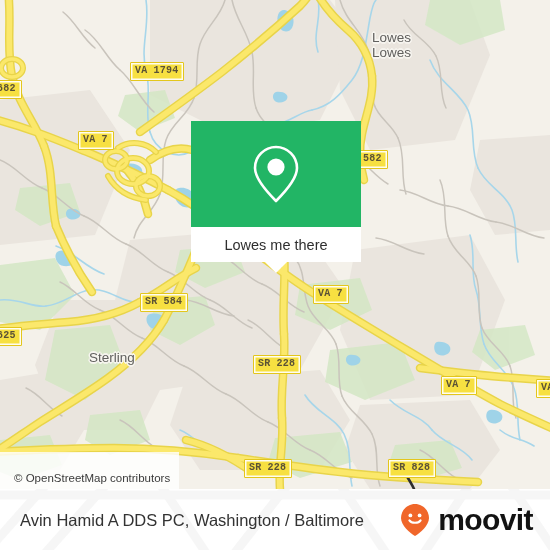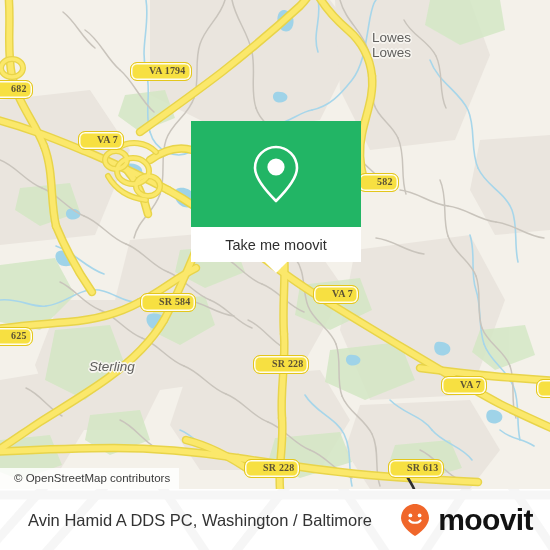--- a/index.html
+++ b/index.html
@@ -13,29 +13,29 @@
   
   #map{position:absolute;left:0;top:0;width:550px;height:489px;overflow:hidden;background:#f4f1ea;}
   #map svg{position:absolute;left:0;top:0;display:block;}
 
   
   .shield{
     position:absolute;
     background:#f7e041;
     border:1px solid #e3c61c;
     box-shadow:inset 0 0 0 1.5px #fffdf0;
-    border-radius:7px;
+    border-radius:1px;
     color:#5b5236;
     font-size:10px;
     font-weight:bold;
     letter-spacing:.2px;
     line-height:1;
-    padding:3px 5px 4px 18px;
+    padding:3px 5px 4px 4px;
     white-space:nowrap;
-    font-family:Liberation Serif, serif;
+    font-family:Liberation Mono, monospace;
   }
 
   
   .place{
     position:absolute;
     color:#61605e;
     font-size:13.5px;
     white-space:nowrap;
     text-shadow:
       -1.6px 0 #f7f5f0, 1.6px 0 #f7f5f0, 0 -1.6px #f7f5f0, 0 1.6px #f7f5f0,
@@ -43,21 +43,21 @@
     font-family:"Liberation Sans", sans-serif;
   }
   .place.two-line{text-align:center;line-height:1.12;}
 
   
   #attrib{
     position:absolute;left:0;bottom:0;
     background:rgba(255,255,255,.82);
     color:#3a3a3a;
     font-size:11.5px;
-    padding:4px 9px 5px 14px;
+    padding:20px 9px 5px 14px;
     white-space:nowrap;
     font-family:"Liberation Sans", sans-serif;
   }
 
   
   #popup{position:absolute;left:191px;top:121px;width:170px;}
   #popup-head{
     height:106px;width:170px;
     background:#22b565;
     display:flex;align-items:center;justify-content:center;
@@ -77,21 +77,21 @@
     border-top:11px solid #fff;
   }
 
   
   #footer{
     position:absolute;left:0;top:489px;width:550px;height:61px;
     background:#ffffff;overflow:hidden;
   }
   #footer-wm{position:absolute;left:0;top:0;width:550px;height:61px;opacity:.5;}
   #footer-title{
-    position:absolute;left:28px;top:50%;transform:translateY(-50%);
+    position:absolute;left:20px;top:50%;transform:translateY(-50%);
     color:#333333;font-size:16.5px;white-space:nowrap;
     font-family:"Liberation Sans", sans-serif;
   }
   #footer-logo{
     position:absolute;right:17px;top:50%;transform:translateY(-50%);
     display:flex;align-items:center;gap:8px;
   }
   #moovit-word{
     color:#121212;font-size:30px;font-weight:bold;letter-spacing:-.6px;
     line-height:1;font-family:"Liberation Sans", sans-serif;
@@ -314,47 +314,47 @@
 
         <path d="M403,470 C408,478 412,484 414,489" fill="none" stroke="#2e2e2e" stroke-width="2.6" stroke-linecap="round"></path>
 
       </g>
     </svg>
 
     <div class="place two-line" style="left:372px;top:30px;">
       <div>Lowes</div>
       <div>Lowes</div>
     </div>
-    <div class="place" style="left:89px;top:359px;font-style:italic;">Sterling</div>
+    <div class="place" style="left:89px;top:350px;">Sterling</div>
 
     <div class="shield" style="left:-8px;top:80px;">682</div>
     <div class="shield" style="left:130px;top:62px;">VA 1794</div>
     <div class="shield" style="left:78px;top:131px;">VA 7</div>
-    <div class="shield" style="left:358px;top:150px;margin-top:23px;">582</div>
+    <div class="shield" style="left:358px;top:150px;">582</div>
     <div class="shield" style="left:140px;top:293px;">SR 584</div>
     <div class="shield" style="left:-8px;top:327px;">625</div>
     <div class="shield" style="left:313px;top:285px;">VA 7</div>
     <div class="shield" style="left:253px;top:355px;">SR 228</div>
     <div class="shield" style="left:441px;top:376px;">VA 7</div>
     <div class="shield" style="left:536px;top:379px;">VA</div>
     <div class="shield" style="left:244px;top:459px;">SR 228</div>
-    <div class="shield" style="left:388px;top:459px;">SR 613</div>
+    <div class="shield" style="left:388px;top:459px;">SR 828</div>
 
     <div id="attrib">© OpenStreetMap contributors</div>
   </div>
 
   <div id="popup">
     <div id="popup-head">
       <svg width="54" height="62" viewBox="0 0 54 62">
         <path d="M27 4 C15.4 4 6 13.4 6 25 C6 36 18 49 27 58 C36 49 48 36 48 25 C48 13.4 38.6 4 27 4 Z" fill="none" stroke="#ffffff" stroke-width="2.6" stroke-linejoin="round"></path>
         <circle cx="27" cy="24" r="8.6" fill="#ffffff"></circle>
       </svg>
     </div>
     <div id="popup-body">
-      <span id="popup-label">Take me moovit</span>
+      <span id="popup-label">Lowes me there</span>
       <div id="popup-tail"></div>
     </div>
   </div>
 
   <div id="footer">
     <svg id="footer-wm" viewBox="0 0 550 61">
       <g fill="none" stroke="#eeeeee" stroke-width="9">
         <path d="M-20,70 L60,-20"></path>
         <path d="M40,70 L120,-20"></path>
         <path d="M150,-20 L210,70"></path>

